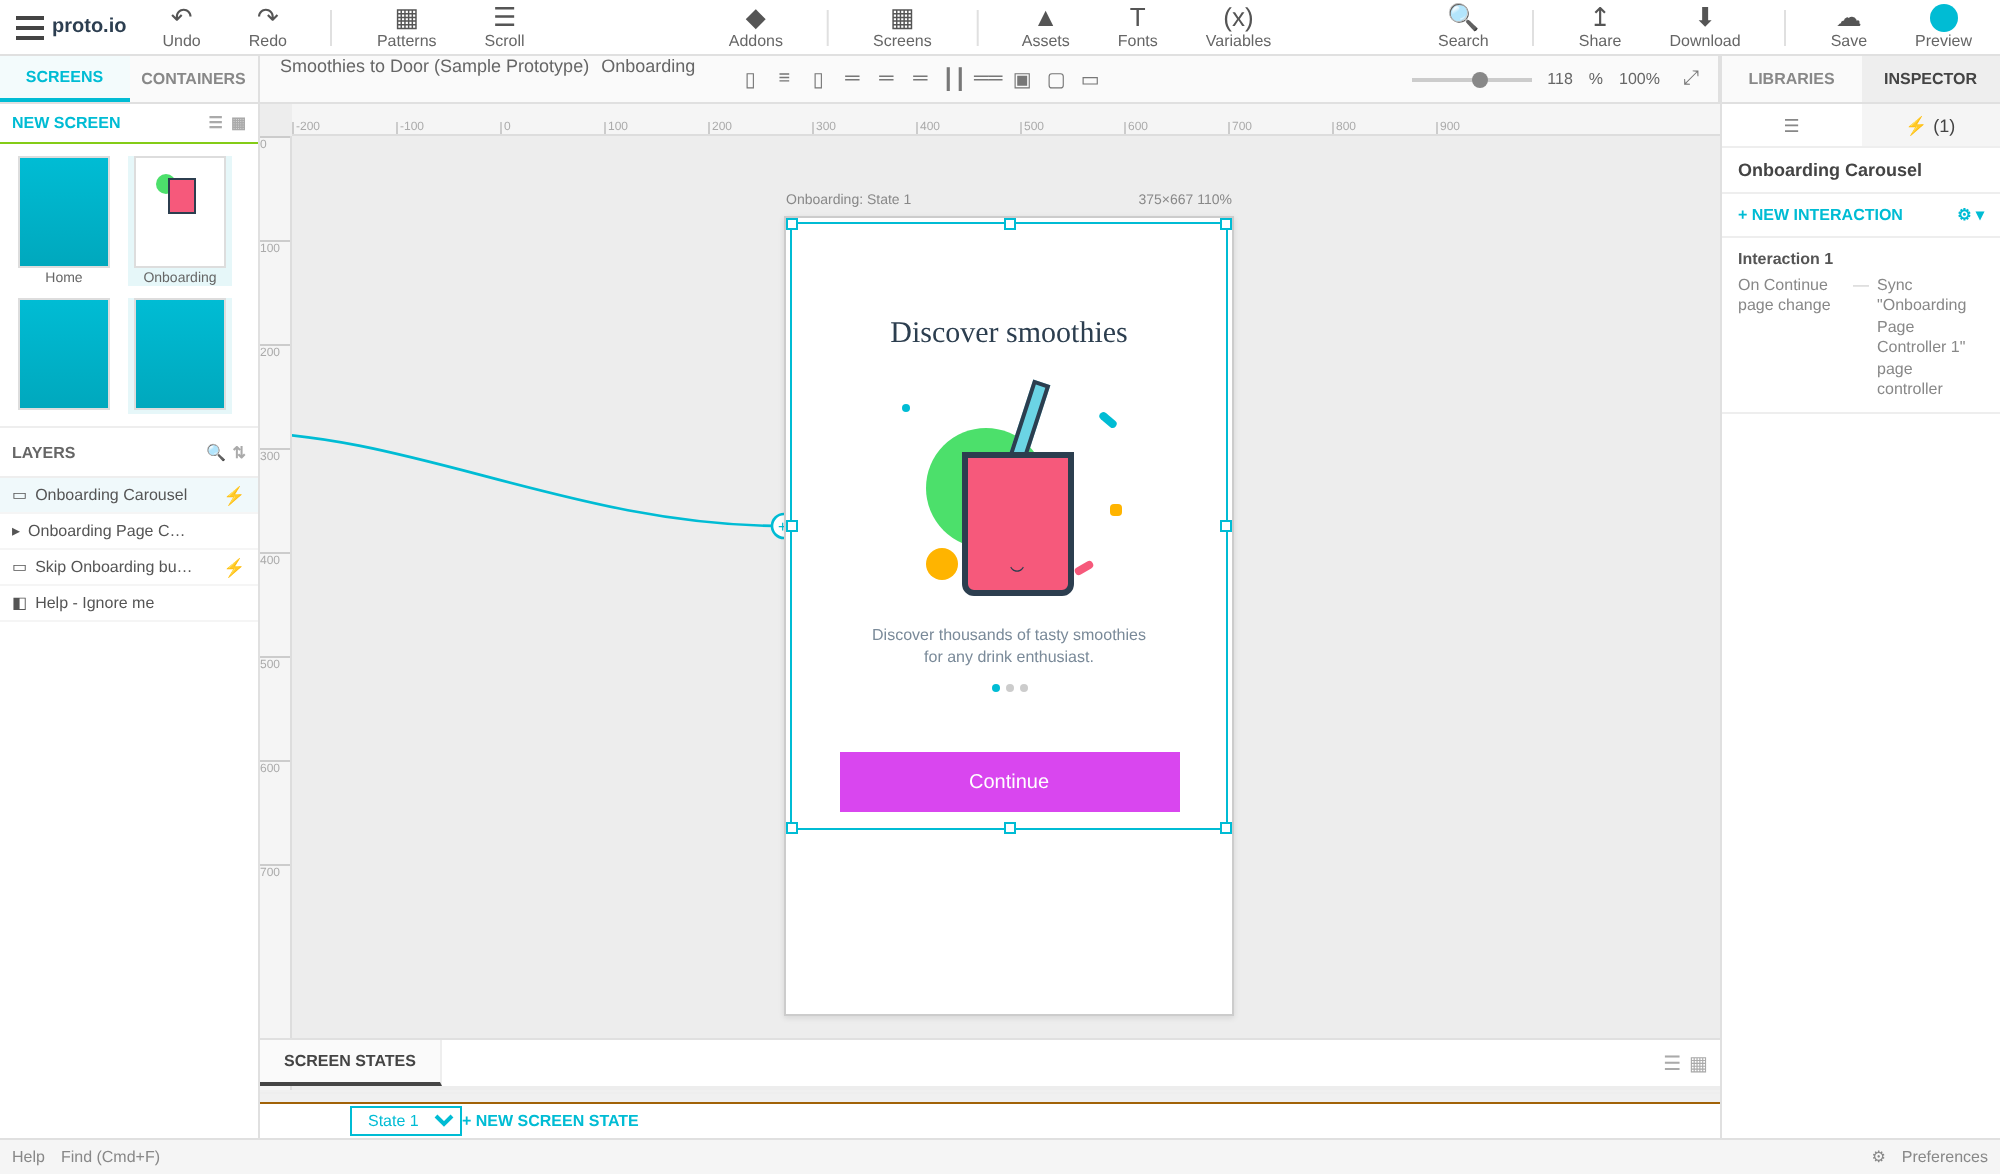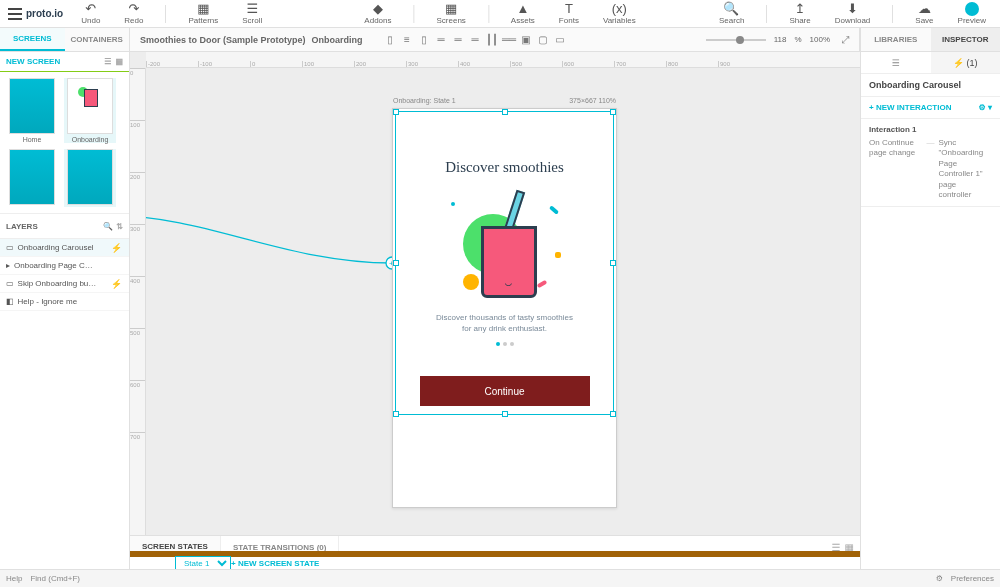--- a/index.html
+++ b/index.html
@@ -17,21 +17,21 @@
 .tb-icon { height: 13px; display: flex; align-items: center; justify-content: center; color: #555; font-size: 13px; }
 .tb-label { font-size: 8px; color: #666; }
 .tb-right { margin-left: auto; display: flex; gap: 12px; align-items: center; }
 .preview-circle { width: 14px; height: 14px; border-radius: 50%; background: #00bcd4; display: inline-block; }
 
 
 .seconbar { height: 24px; background: #fafafa; border-bottom: 1px solid #e0e0e0; display: flex; align-items: stretch; }
 .sb-tabs { width: 130px; display: flex; border-right: 1px solid #e0e0e0; }
 .sb-tab { flex: 1; display: flex; align-items: center; justify-content: center; font-size: 8px; font-weight: 600; color: #888; cursor: pointer; }
 .sb-tab.active { color: #00bcd4; border-bottom: 2px solid #00bcd4; background: #f3fbfc; }
-.sb-breadcrumb { display: flex; align-items: center; padding: 0 10px; gap: 6px; font-size: 9px; color: #666; flex: 0 0 auto; font-weight: bold; }
+.sb-breadcrumb { display: flex; align-items: flex-start; padding: 0 10px; gap: 6px; font-size: 9px; color: #666; flex: 0 0 auto; }
 .sb-align { display: flex; align-items: center; gap: 2px; padding: 0 10px; }
 .sb-align-btn { width: 15px; height: 15px; display: flex; align-items: center; justify-content: center; cursor: pointer; color: #777; font-size: 10px; }
 .sb-zoom { margin-left: auto; display: flex; align-items: center; gap: 8px; padding-right: 6px; border-right: 1px solid #e0e0e0; }
 .zoom-slider { width: 60px; height: 2px; background: #ccc; position: relative; }
 .zoom-slider .thumb { width: 8px; height: 8px; border-radius: 50%; background: #888; position: absolute; top: -3px; left: 50%; }
 .zoom-val { font-size: 8px; color: #666; }
 .sb-insp { width: 140px; display: flex; border-left: 1px solid #e0e0e0; }
 .sb-insp-tab { flex: 1; display: flex; align-items: center; justify-content: center; font-size: 8px; font-weight: 600; color: #888; cursor: pointer; }
 .sb-insp-tab.active { color: #444; background: #eee; }
 
@@ -79,21 +79,21 @@
 .sel-handle.tl { top: -3px; left: -3px; } .sel-handle.tc { top: -3px; left: 50%; margin-left: -3px; } .sel-handle.tr { top: -3px; right: -3px; }
 .sel-handle.ml { top: 50%; left: -3px; margin-top: -3px; } .sel-handle.mr { top: 50%; right: -3px; margin-top: -3px; }
 .sel-handle.bl { bottom: -3px; left: -3px; } .sel-handle.bc { bottom: -3px; left: 50%; margin-left: -3px; } .sel-handle.br { bottom: -3px; right: -3px; }
 .ab-inner { position: absolute; top: 0; left: 0; right: 0; bottom: 0; padding: 20px 16px 0 16px; display: flex; flex-direction: column; align-items: center; }
 .ab-title { font-family: Georgia, serif; font-size: 15px; color: #2c3e4f; margin-top: 30px; margin-bottom: 16px; }
 .ab-illus { width: 120px; height: 120px; position: relative; }
 .ab-desc { font-size: 8px; color: #7a8a99; text-align: center; line-height: 1.4; }
 .ab-dots { margin-top: 8px; display: flex; gap: 3px; }
 .ab-dots span { width: 4px; height: 4px; border-radius: 50%; background: #ccc; }
 .ab-dots span.active { background: #00bcd4; }
-.ab-continue { margin-top: 30px; width: 170px; height: 30px; background: #7f1d1d; color: #fff; display: flex; align-items: center; justify-content: center; font-size: 10px; cursor: pointer; }
+.ab-continue { margin-top: 30px; width: 170px; height: 30px; background: #d946ef; color: #fff; display: flex; align-items: center; justify-content: center; font-size: 10px; cursor: pointer; }
 
 .bg-circle { position: absolute; width: 60px; height: 60px; border-radius: 50%; background: #4ce06b; left: 18px; top: 22px; }
 .small-circle { position: absolute; width: 16px; height: 16px; border-radius: 50%; background: #ffb400; left: 18px; top: 82px; }
 .glass { position: absolute; width: 56px; height: 72px; left: 36px; top: 34px; border: 3px solid #2c3e4f; border-radius: 0 0 6px 6px; background: #f6597b; overflow: hidden; }
 .glass .face { position: absolute; bottom: 8px; left: 0; right: 0; text-align: center; font-size: 12px; color: #2c3e4f; }
 .straw { position: absolute; width: 9px; height: 48px; background: #6bd4e4; border: 2px solid #2c3e4f; left: 64px; top: -2px; transform: rotate(18deg); }
 .confetti { position: absolute; width: 10px; height: 4px; border-radius: 2px; }
 .c1 { background: #00bcd4; top: 16px; right: 6px; transform: rotate(40deg); }
 .c2 { background: #ffb400; top: 60px; right: 4px; width: 6px; height: 6px; }
 .c3 { background: #f6597b; top: 90px; right: 18px; transform: rotate(-30deg); }
@@ -393,29 +393,28 @@
         <div>Sync "Onboarding Page</div>
           <div>Controller 1" page</div>
           <div>controller</div>
       </div>
     </div>
   </div>
 </div>
 
 <div class="state-row2" style="bottom: 40px; height: 0;"></div>
 
-<div class="bottom-bar" style="bottom: 28px;">
+<div class="bottom-bar" style="bottom: 44px;">
   <div class="bb-tab active">SCREEN STATES</div>
-  <div class="bb-tab">STATE TRANSITIONS (0)</div>
   <div class="bb-right">
     <span>☰</span>
     <span>▦</span>
   </div>
 </div>
-<div class="bottom-bar" style="bottom: 18px; height: 18px; border-top: 6px solid #a16207; padding-left: 45px;">
+<div class="bottom-bar" style="bottom: 18px; height: 18px; border-top: 1px solid #a16207; padding-left: 45px;">
   <select class="state-select"><option>State 1</option></select>
   <span class="new-state-btn">+ <span>NEW SCREEN STATE</span></span>
 </div>
 
 <div class="status-bar">
   <span>Help</span>
   <span>Find (Cmd+F)</span>
   <div class="status-right">
     <span>⚙</span>
     <span>Preferences</span>

